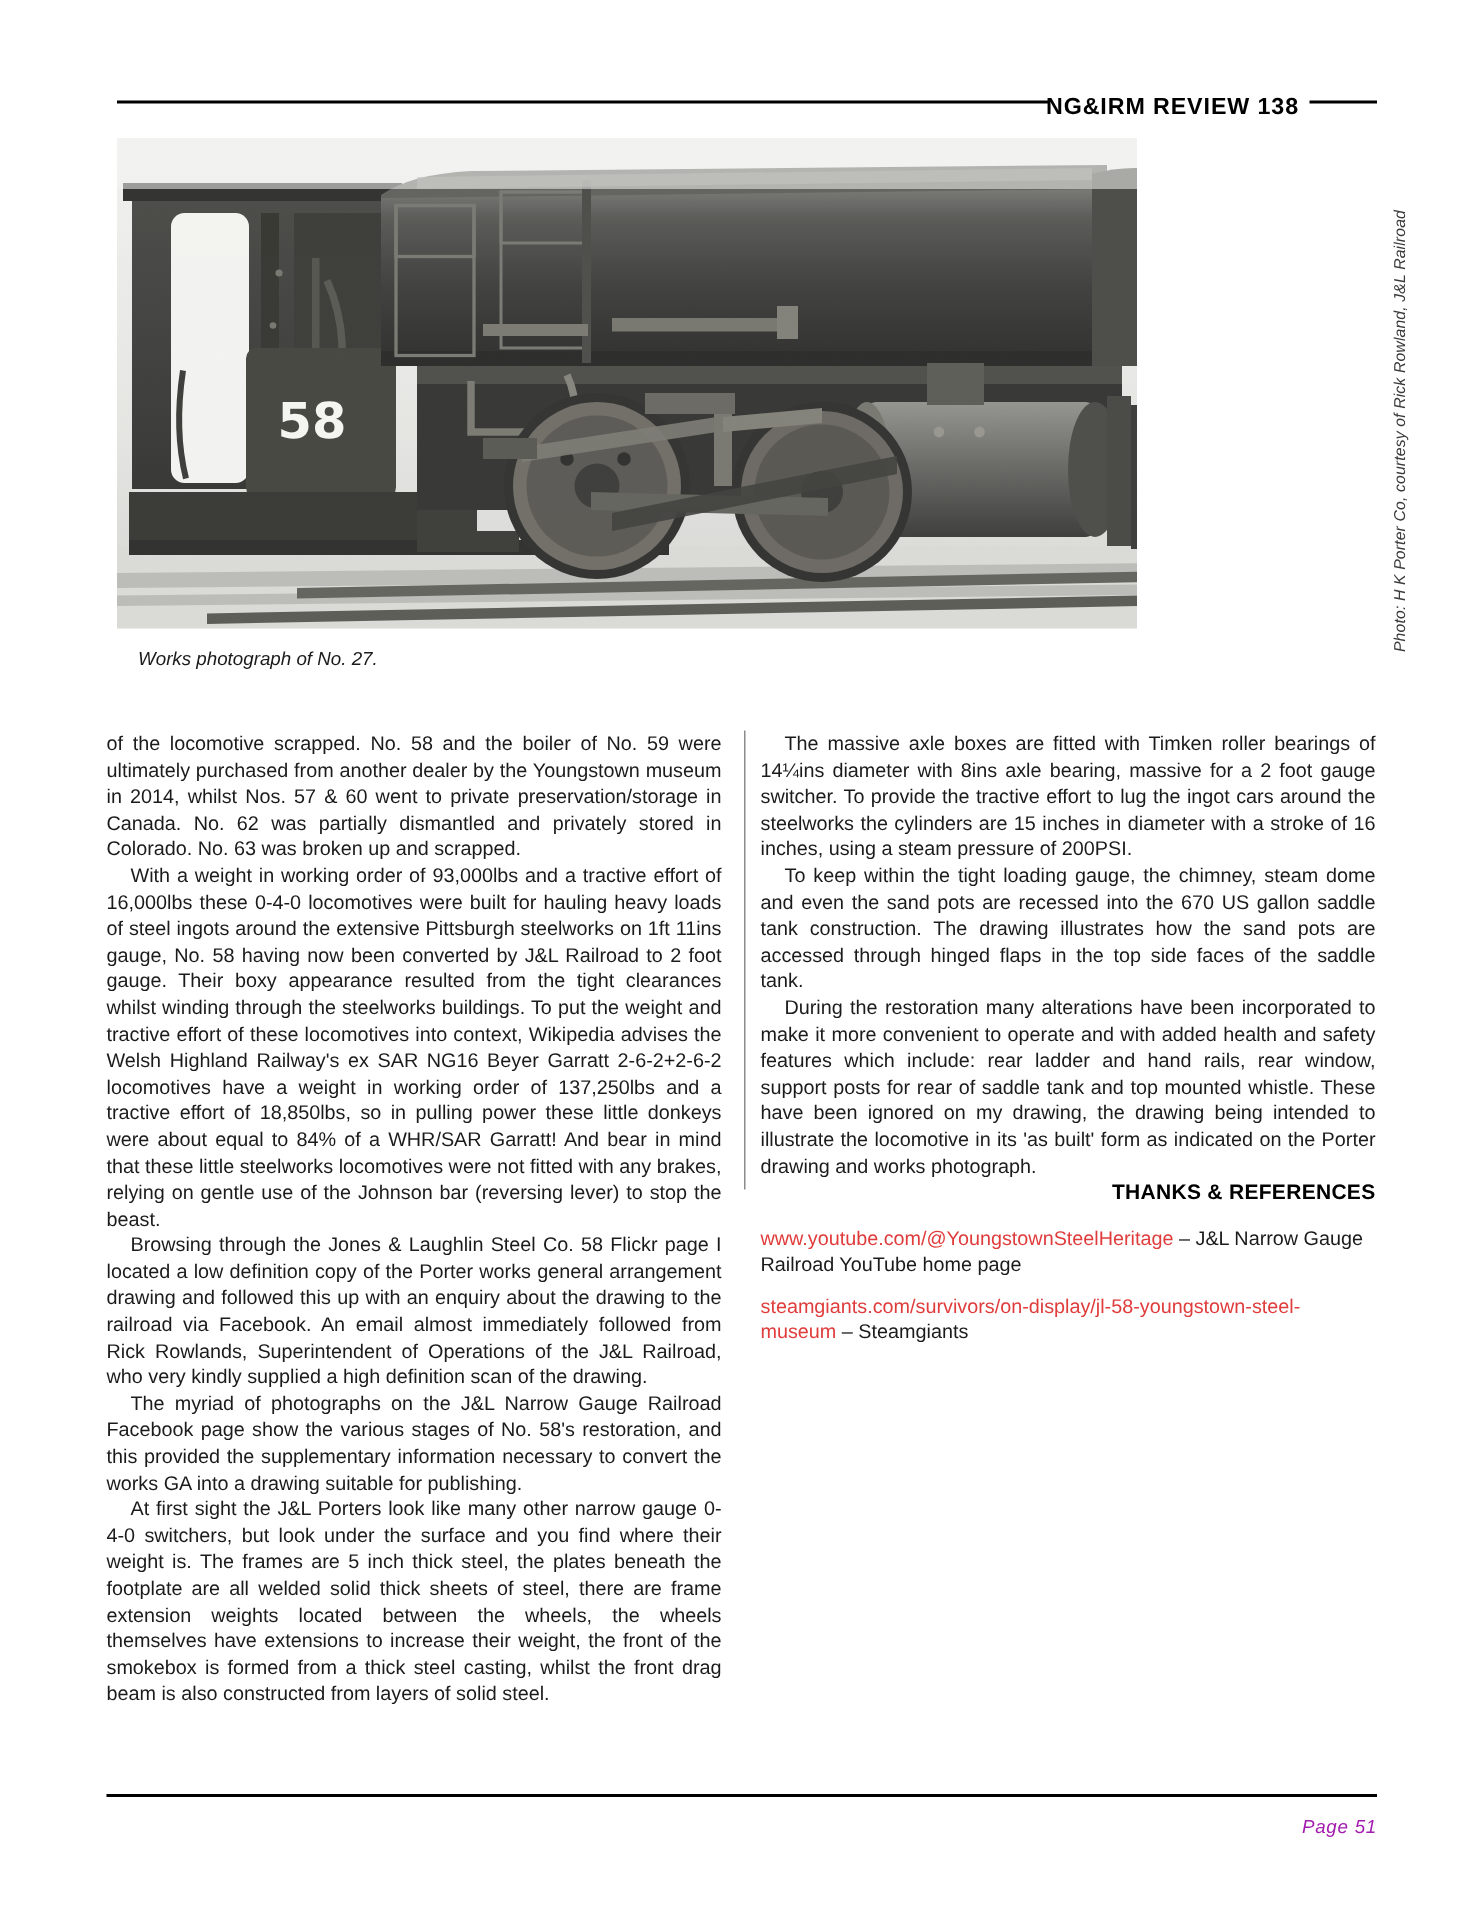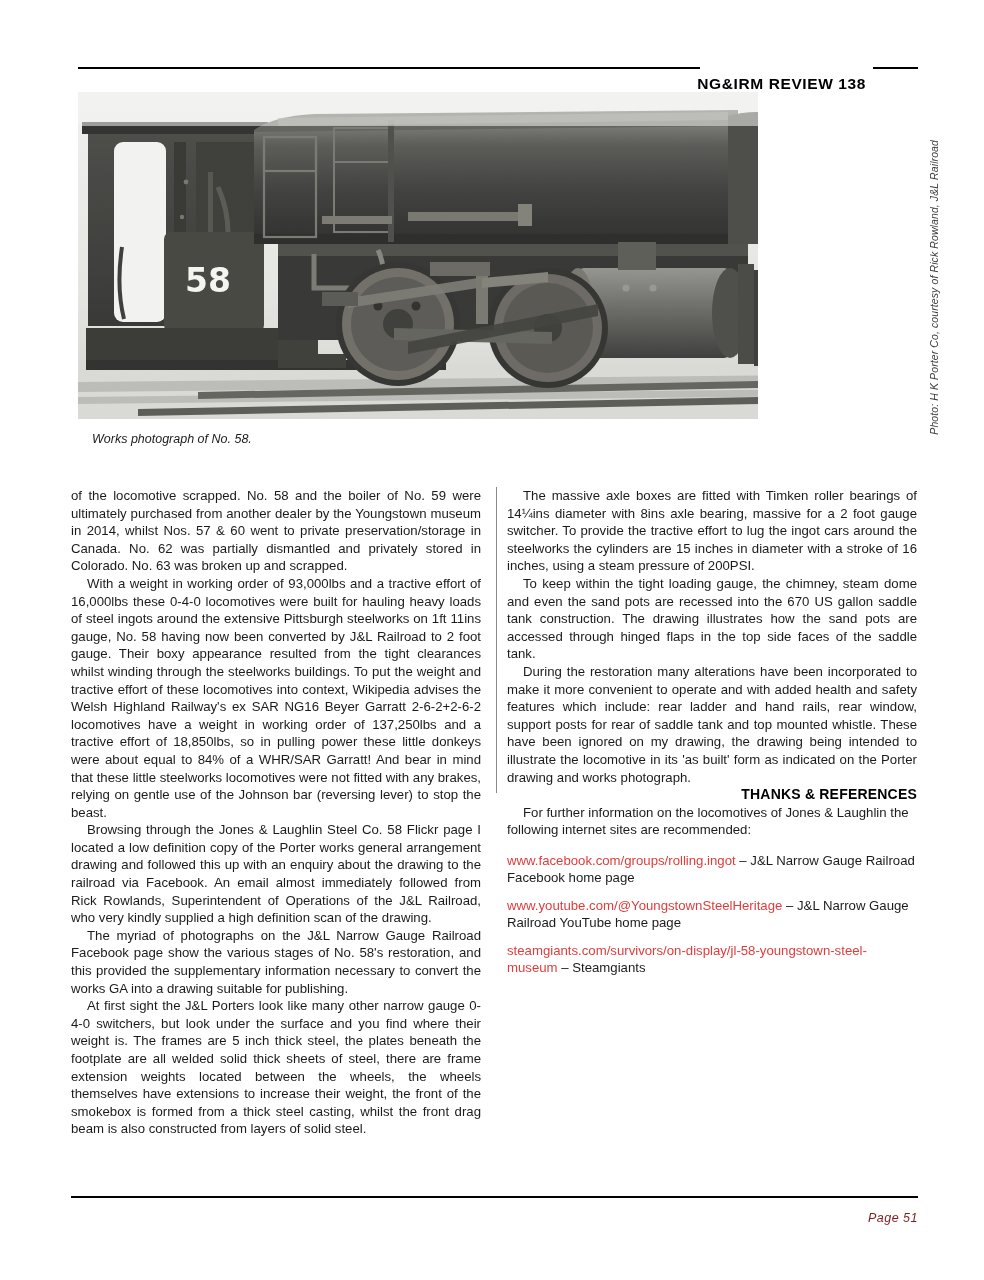--- a/index.html
+++ b/index.html
@@ -42,21 +42,21 @@
     position: absolute;
     right: 0;
     top: 12px;
     width: 45px;
     height: 2px;
     background: #000;
   }
   .header-title {
     position: absolute;
     right: 52px;
-    top: 16px;
+    top: 4px;
     font-size: 15.5px;
     font-weight: bold;
     letter-spacing: 0.6px;
     color: #000;
     line-height: 26px;
     white-space: nowrap;
   }
 
   
   .photo-wrap {
@@ -151,21 +151,21 @@
     width: 847px;
     height: 1.6px;
     background: #000;
   }
   .footer-page {
     position: absolute;
     right: 66px;
     top: 1211px;
     font-size: 12.5px;
     font-style: italic;
-    color: #7f1d1d;
+    color: #a21caf;
     letter-spacing: 0.5px;
   }
 </style>
 </head>
 <body>
 
 <div class="page">
 
   <div class="header">
     <div class="header-rule-left"></div>
@@ -304,45 +304,41 @@
       <rect x="352" y="170" width="60" height="14" fill="#5c5b54"></rect>
       <rect x="244" y="200" width="36" height="14" fill="#4a4a44"></rect>
 
       <rect x="0" y="0" width="840" height="327" filter="url(#grain)" fill="#ffffff" opacity="0.10"></rect>
 
       <rect x="0" y="0" width="840" height="34" fill="#f4f4f2" opacity="0.55"></rect>
     </svg>
   </div>
 
   <div class="photo-credit">Photo: H K Porter Co, courtesy of Rick Rowland, J&amp;L Railroad</div>
-  <div class="photo-caption">Works photograph of No. 58.</div>
+  <div class="photo-caption">Works photograph of No. 27.</div>
 
   <div class="col-rule"></div>
 
   <div class="col col-left">
     <p class="noindent">of the locomotive scrapped. No. 58 and the boiler of No. 59 were ultimately purchased from another dealer by the Youngstown museum in 2014, whilst Nos. 57 &amp; 60 went to private preservation/storage in Canada. No. 62 was partially dismantled and privately stored in Colorado. No. 63 was broken up and scrapped.</p>
     <p>With a weight in working order of 93,000lbs and a tractive effort of 16,000lbs these 0-4-0 locomotives were built for hauling heavy loads of steel ingots around the extensive Pittsburgh steelworks on 1ft 11ins gauge, No. 58 having now been converted by J&amp;L Railroad to 2 foot gauge. Their boxy appearance resulted from the tight clearances whilst winding through the steelworks buildings. To put the weight and tractive effort of these locomotives into context, Wikipedia advises the Welsh Highland Railway's ex SAR NG16 Beyer Garratt 2-6-2+2-6-2 locomotives have a weight in working order of 137,250lbs and a tractive effort of 18,850lbs, so in pulling power these little donkeys were about equal to 84% of a WHR/SAR Garratt! And bear in mind that these little steelworks locomotives were not fitted with any brakes, relying on gentle use of the Johnson bar (reversing lever) to stop the beast.</p>
     <p>Browsing through the Jones &amp; Laughlin Steel Co. 58 Flickr page I located a low definition copy of the Porter works general arrangement drawing and followed this up with an enquiry about the drawing to the railroad via Facebook. An email almost immediately followed from Rick Rowlands, Superintendent of Operations of the J&amp;L Railroad, who very kindly supplied a high definition scan of the drawing.</p>
     <p>The myriad of photographs on the J&amp;L Narrow Gauge Railroad Facebook page show the various stages of No. 58's restoration, and this provided the supplementary information necessary to convert the works GA into a drawing suitable for publishing.</p>
     <p>At first sight the J&amp;L Porters look like many other narrow gauge 0-4-0 switchers, but look under the surface and you find where their weight is. The frames are 5 inch thick steel, the plates beneath the footplate are all welded solid thick sheets of steel, there are frame extension weights located between the wheels, the wheels themselves have extensions to increase their weight, the front of the smokebox is formed from a thick steel casting, whilst the front drag beam is also constructed from layers of solid steel.</p>
   </div>
 
   <div class="col col-right">
     <p>The massive axle boxes are fitted with Timken roller bearings of 14¼ins diameter with 8ins axle bearing, massive for a 2 foot gauge switcher. To provide the tractive effort to lug the ingot cars around the steelworks the cylinders are 15 inches in diameter with a stroke of 16 inches, using a steam pressure of 200PSI.</p>
     <p>To keep within the tight loading gauge, the chimney, steam dome and even the sand pots are recessed into the 670 US gallon saddle tank construction. The drawing illustrates how the sand pots are accessed through hinged flaps in the top side faces of the saddle tank.</p>
     <p>During the restoration many alterations have been incorporated to make it more convenient to operate and with added health and safety features which include: rear ladder and hand rails, rear window, support posts for rear of saddle tank and top mounted whistle. These have been ignored on my drawing, the drawing being intended to illustrate the locomotive in its 'as built' form as indicated on the Porter drawing and works photograph.</p>
 
     <p class="section-head">THANKS &amp; REFERENCES</p>
 
-    <p class="ref-intro">For further information on the locomotives of Jones &amp; Laughlin the following internet sites are recommended:</p>
 
     <ul class="ref-list">
-      <li>
-        <span class="ref-url">www.facebook.com/groups/rolling.ingot</span><span class="ref-desc"> – J&amp;L Narrow Gauge Railroad Facebook home page</span>
-      </li>
       <li>
         <span class="ref-url">www.youtube.com/@YoungstownSteelHeritage</span><span class="ref-desc"> – J&amp;L Narrow Gauge Railroad YouTube home page</span>
       </li>
       <li>
         <span class="ref-url">steamgiants.com/survivors/on-display/jl-58-youngstown-steel-museum</span><span class="ref-desc"> – Steamgiants</span>
       </li>
     </ul>
   </div>
 
   <div class="footer-rule"></div>

